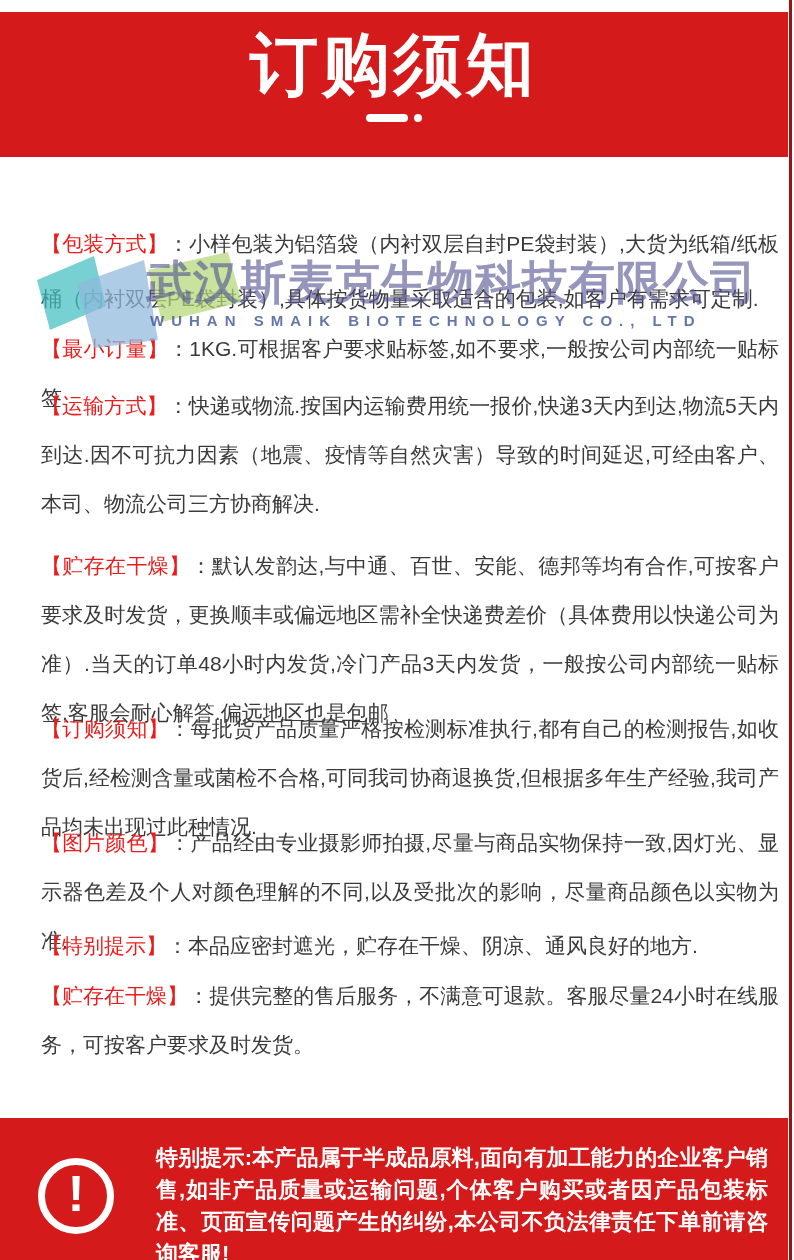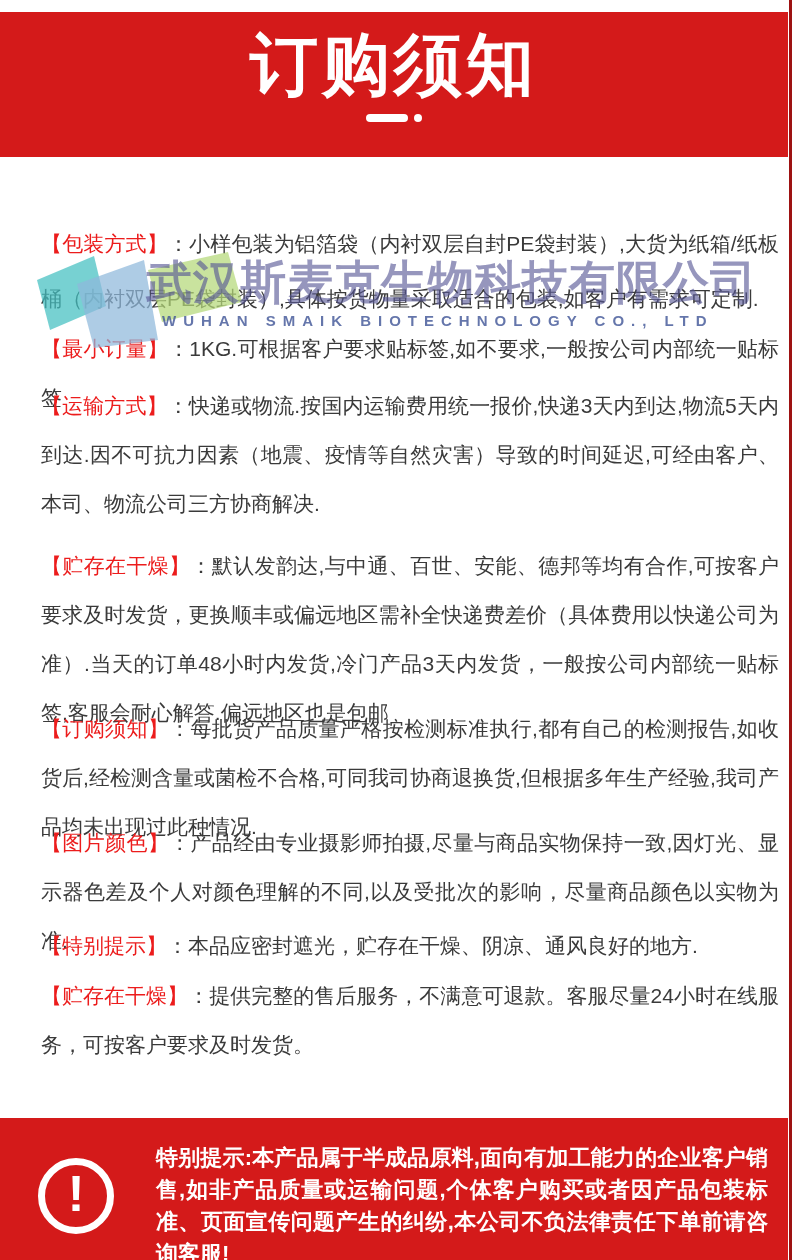--- a/index.html
+++ b/index.html
@@ -81,21 +81,20 @@
     color: rgba(86, 86, 148, 0.62);
   }
   #watermark-en {
     position: absolute;
     left: 150px; top: 312px;
     font-size: 15px;
     font-weight: 700;
     letter-spacing: 7px;
     white-space: nowrap;
     color: rgba(62, 84, 150, 0.80);
-    margin-left: 12px;
   }
   
   #footer {
     position: absolute;
     left: 0; top: 1118px;
     width: 788px; height: 142px;
     background: #d41a1a;
   }
   #footer .alert-icon {
     position: absolute;

